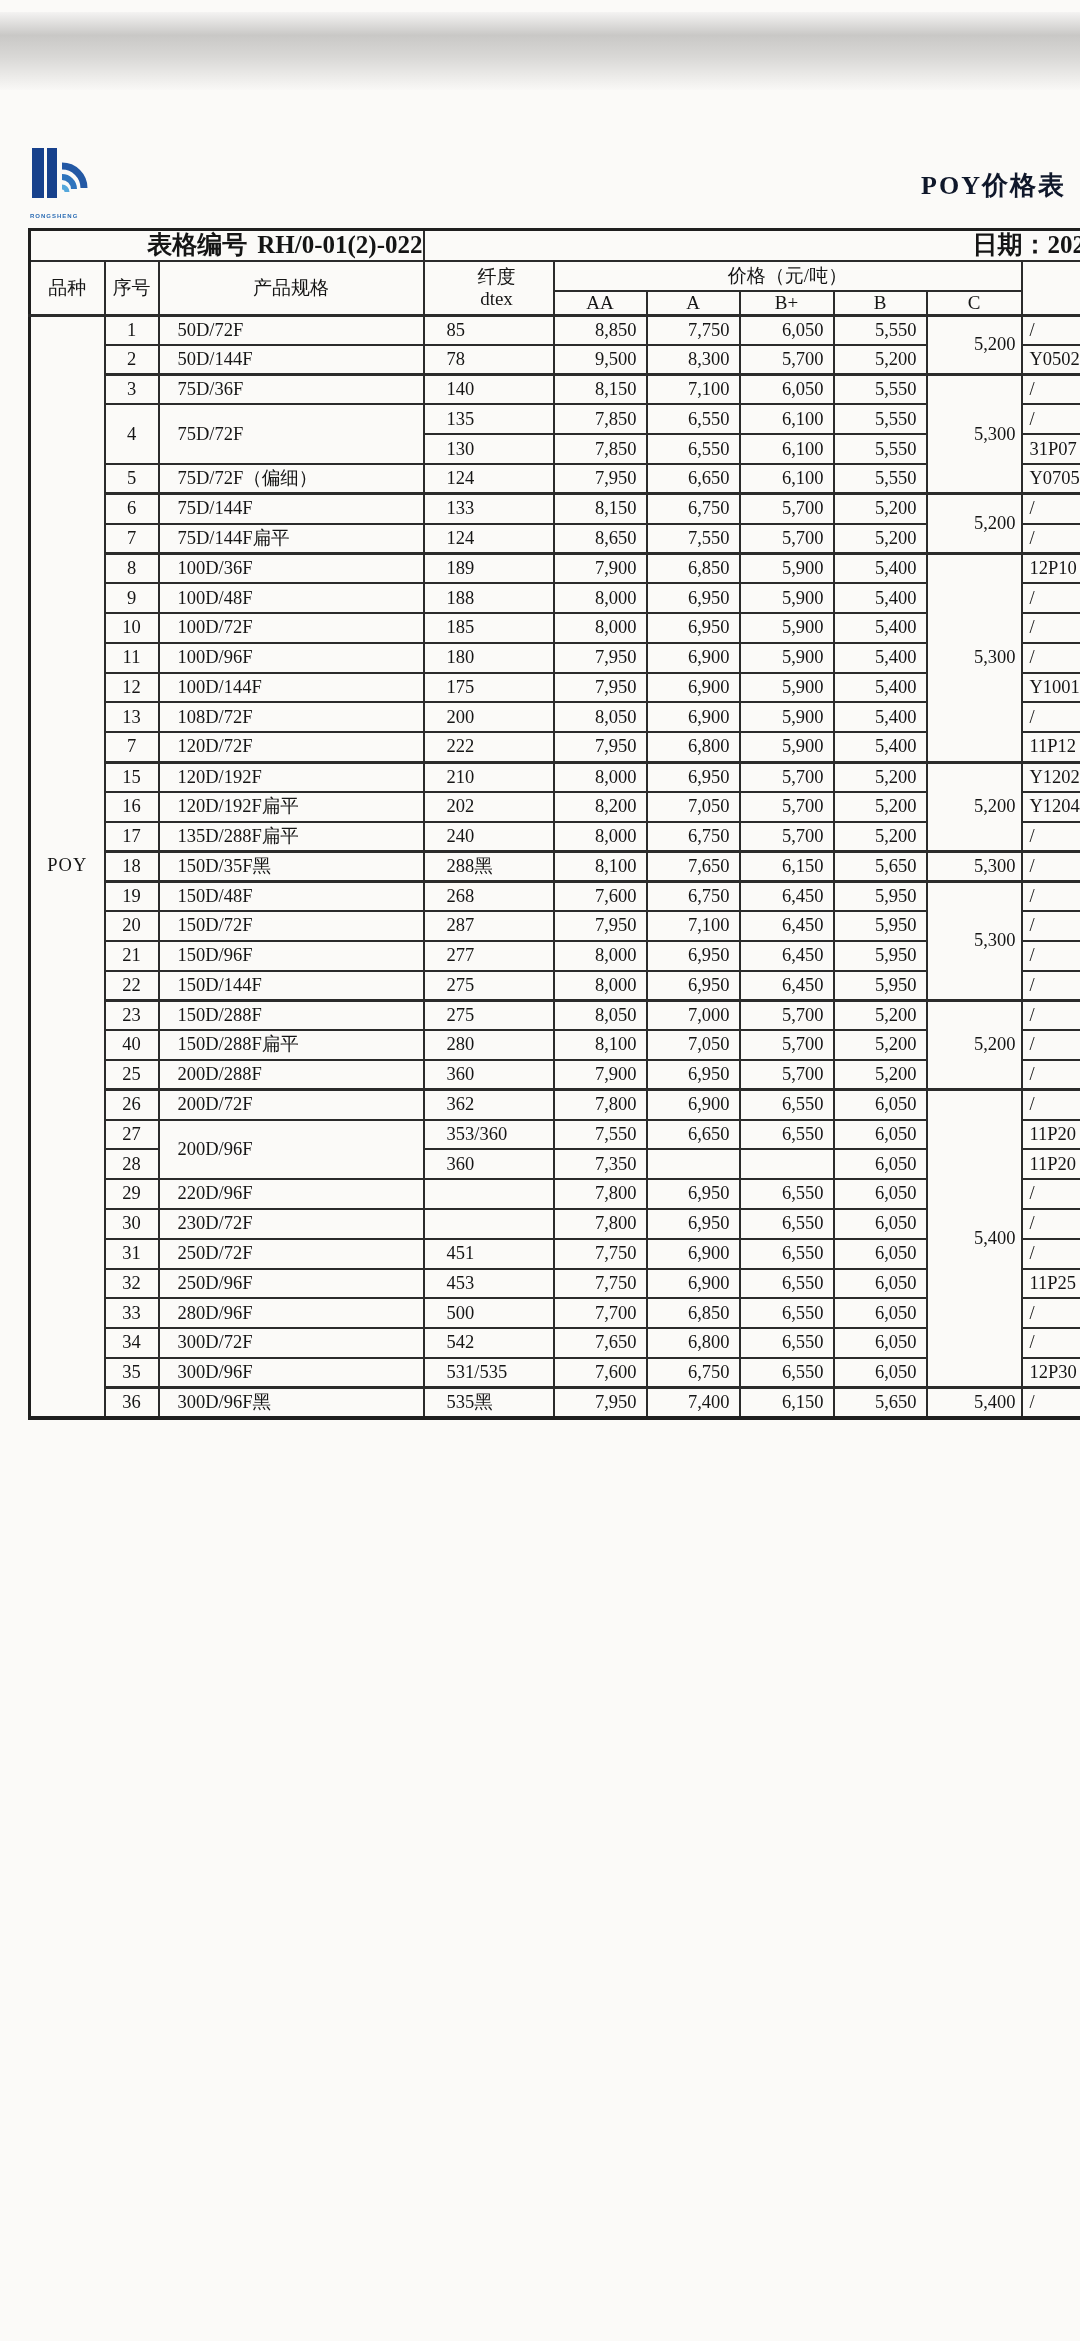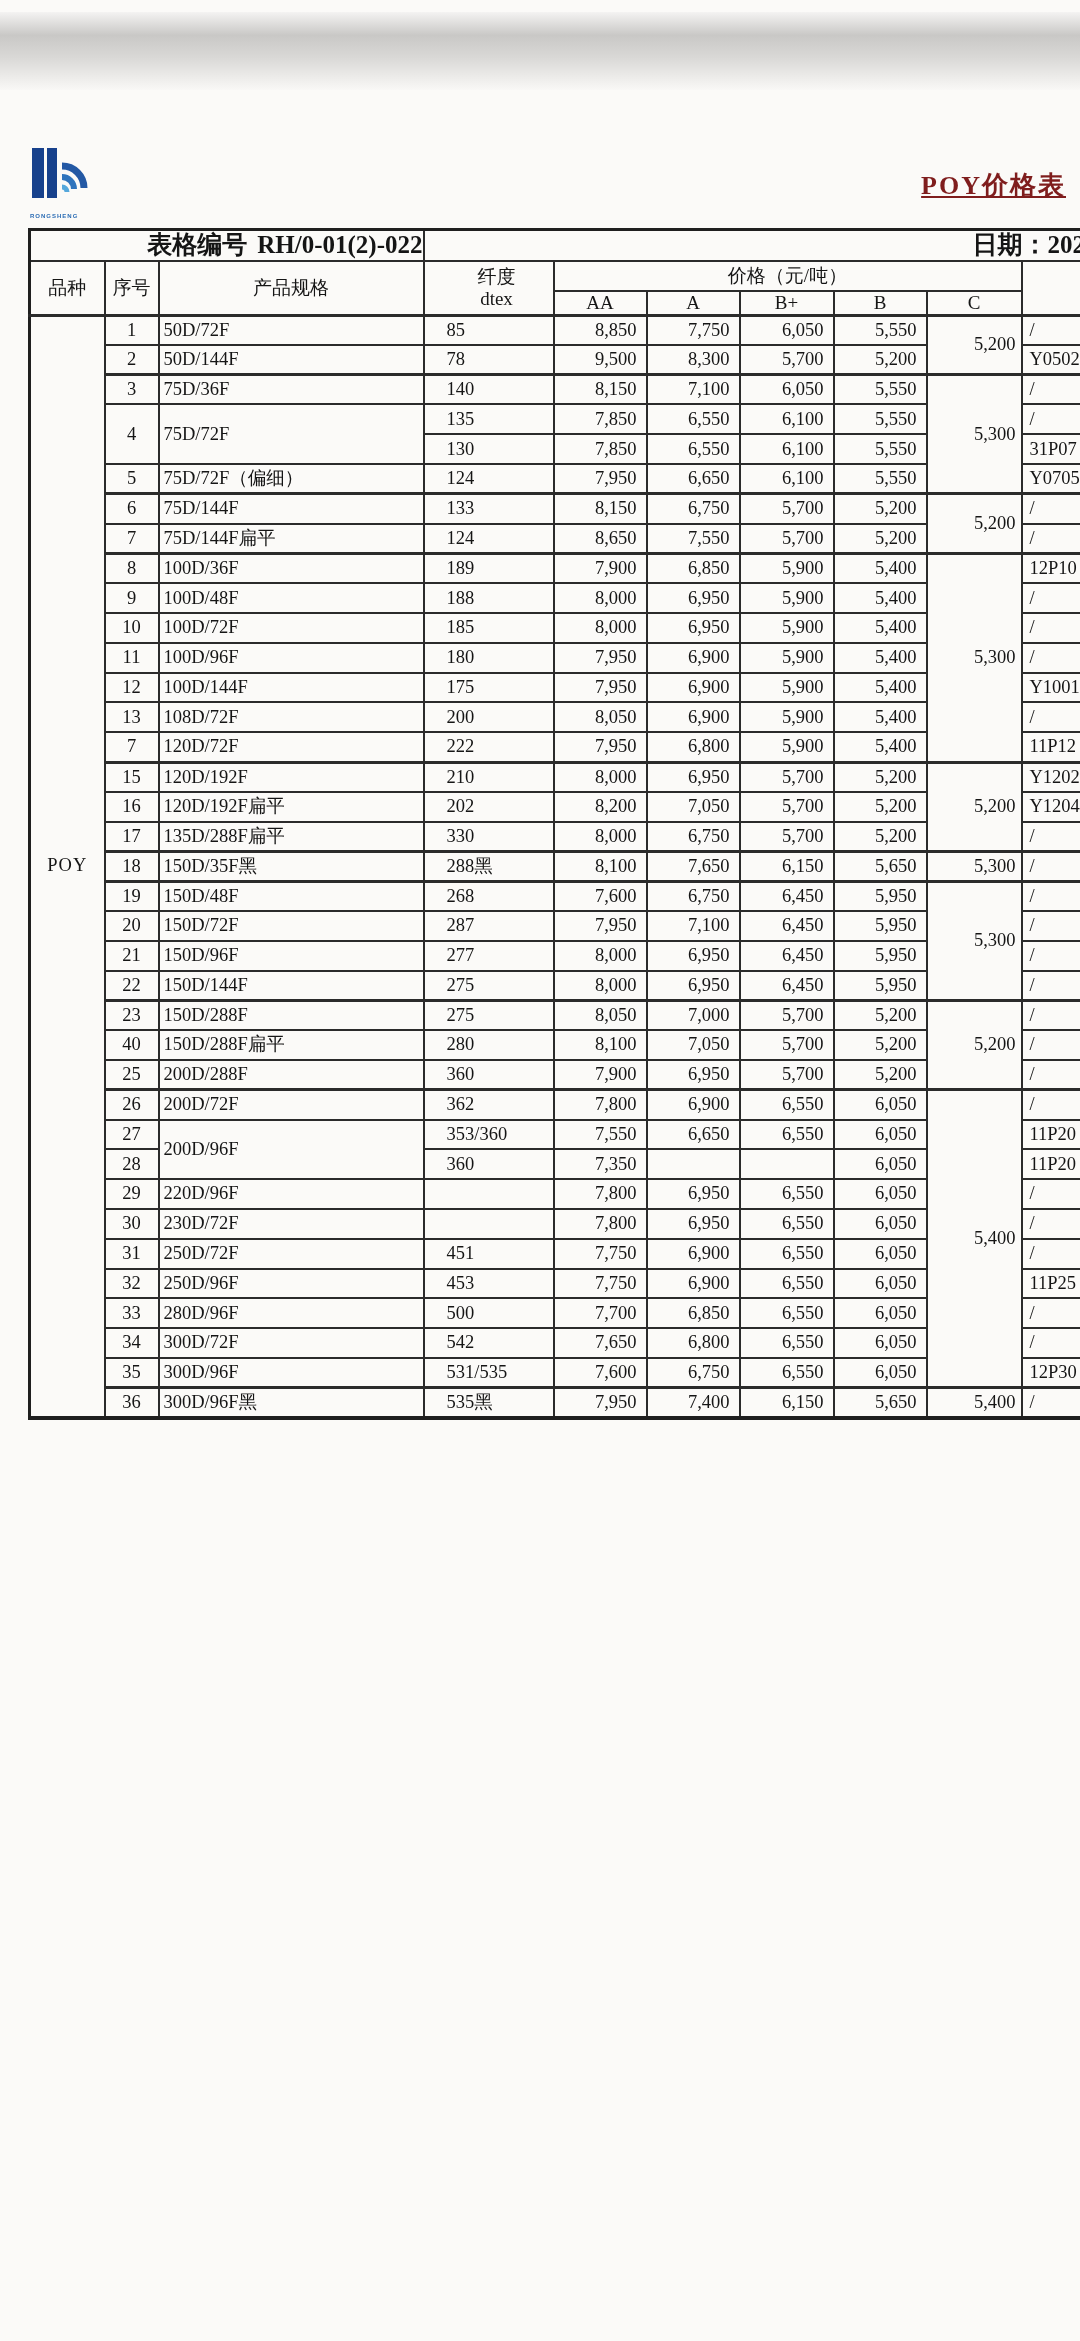--- a/index.html
+++ b/index.html
@@ -23,41 +23,41 @@
   .brand-en {
     font-family:"Liberation Sans","DejaVu Sans",sans-serif;
     font-weight:bold; font-size:12.5px; color:#2b6cb4; letter-spacing:1.6px; margin-top:7px;
   }
   .logo-caption {
     font-family:"Liberation Sans",sans-serif; font-size:6px; font-weight:bold;
     color:#2b6cb4; letter-spacing:1px; margin-top:1px;
   }
   .doc-title {
     position:absolute; right:14px; top:168px;
-    font-size:26px; font-weight:700; color:#7f1d1d; letter-spacing:2px;text-decoration:underline;
+    font-size:26px; font-weight:700; color:#0f172a; letter-spacing:2px;
   }
   
   .price-table {
     position:absolute; left:28px; top:228px; width:1182px;
     border-collapse:collapse; table-layout:fixed;
   }
   .price-table td, .price-table th {
     border:2px solid #2b2b2b; color:#151515; font-weight:400;
     font-size:18.5px; overflow:hidden; white-space:nowrap; line-height:1.15;
   }
   .price-table { border:3px solid #1f1f1f; border-bottom-width:4px; }
   tr.group-start td { border-top-width:3px; }
   .meta-row td { height:28px; font-weight:700; font-size:25px; text-align:right; padding-left:8px; }
   .meta-row .meta-val { margin-left:10px; }
   .head1 th { height:30px; }
   .head2 th { height:23px; border-bottom-width:3px; }
   .price-table th { font-weight:400; text-align:center; font-size:19px; }
   .th-fineness { line-height:1.35;padding-left:16px; }
   .col-no   { text-align:center; }
-  .spec     { text-align:left; padding-left:4px; }
+  .spec     { text-align:left; padding-left:18px; }
   .dtex     { text-align:left; padding-left:22px;margin-left:23px; }
   .num      { text-align:right; padding-right:9px; }
   .c-col    { text-align:right; padding-right:5px; }
   .note     { text-align:left; padding-left:7px; border-right:none; }
   .variety-cell { text-align:center; font-size:20px; letter-spacing:1px; }
   tbody tr { height:29.8px; }
 </style>
 </head>
 <body>
 
@@ -287,21 +287,21 @@
           <td class="dtex">202</td>
           <td class="num">8,200</td>
           <td class="num">7,050</td>
           <td class="num">5,700</td>
           <td class="num">5,200</td>
           <td class="note">Y1204</td>
         </tr>
         <tr>
           <td class="col-no">17</td>
           <td class="spec">135D/288F扁平</td>
-          <td class="dtex">330</td>
+          <td class="dtex">240</td>
           <td class="num">8,000</td>
           <td class="num">6,750</td>
           <td class="num">5,700</td>
           <td class="num">5,200</td>
           <td class="note">/</td>
         </tr>
         <tr class="group-start">
           <td class="col-no">18</td>
           <td class="spec">150D/35F黑</td>
           <td class="dtex">288黑</td>

